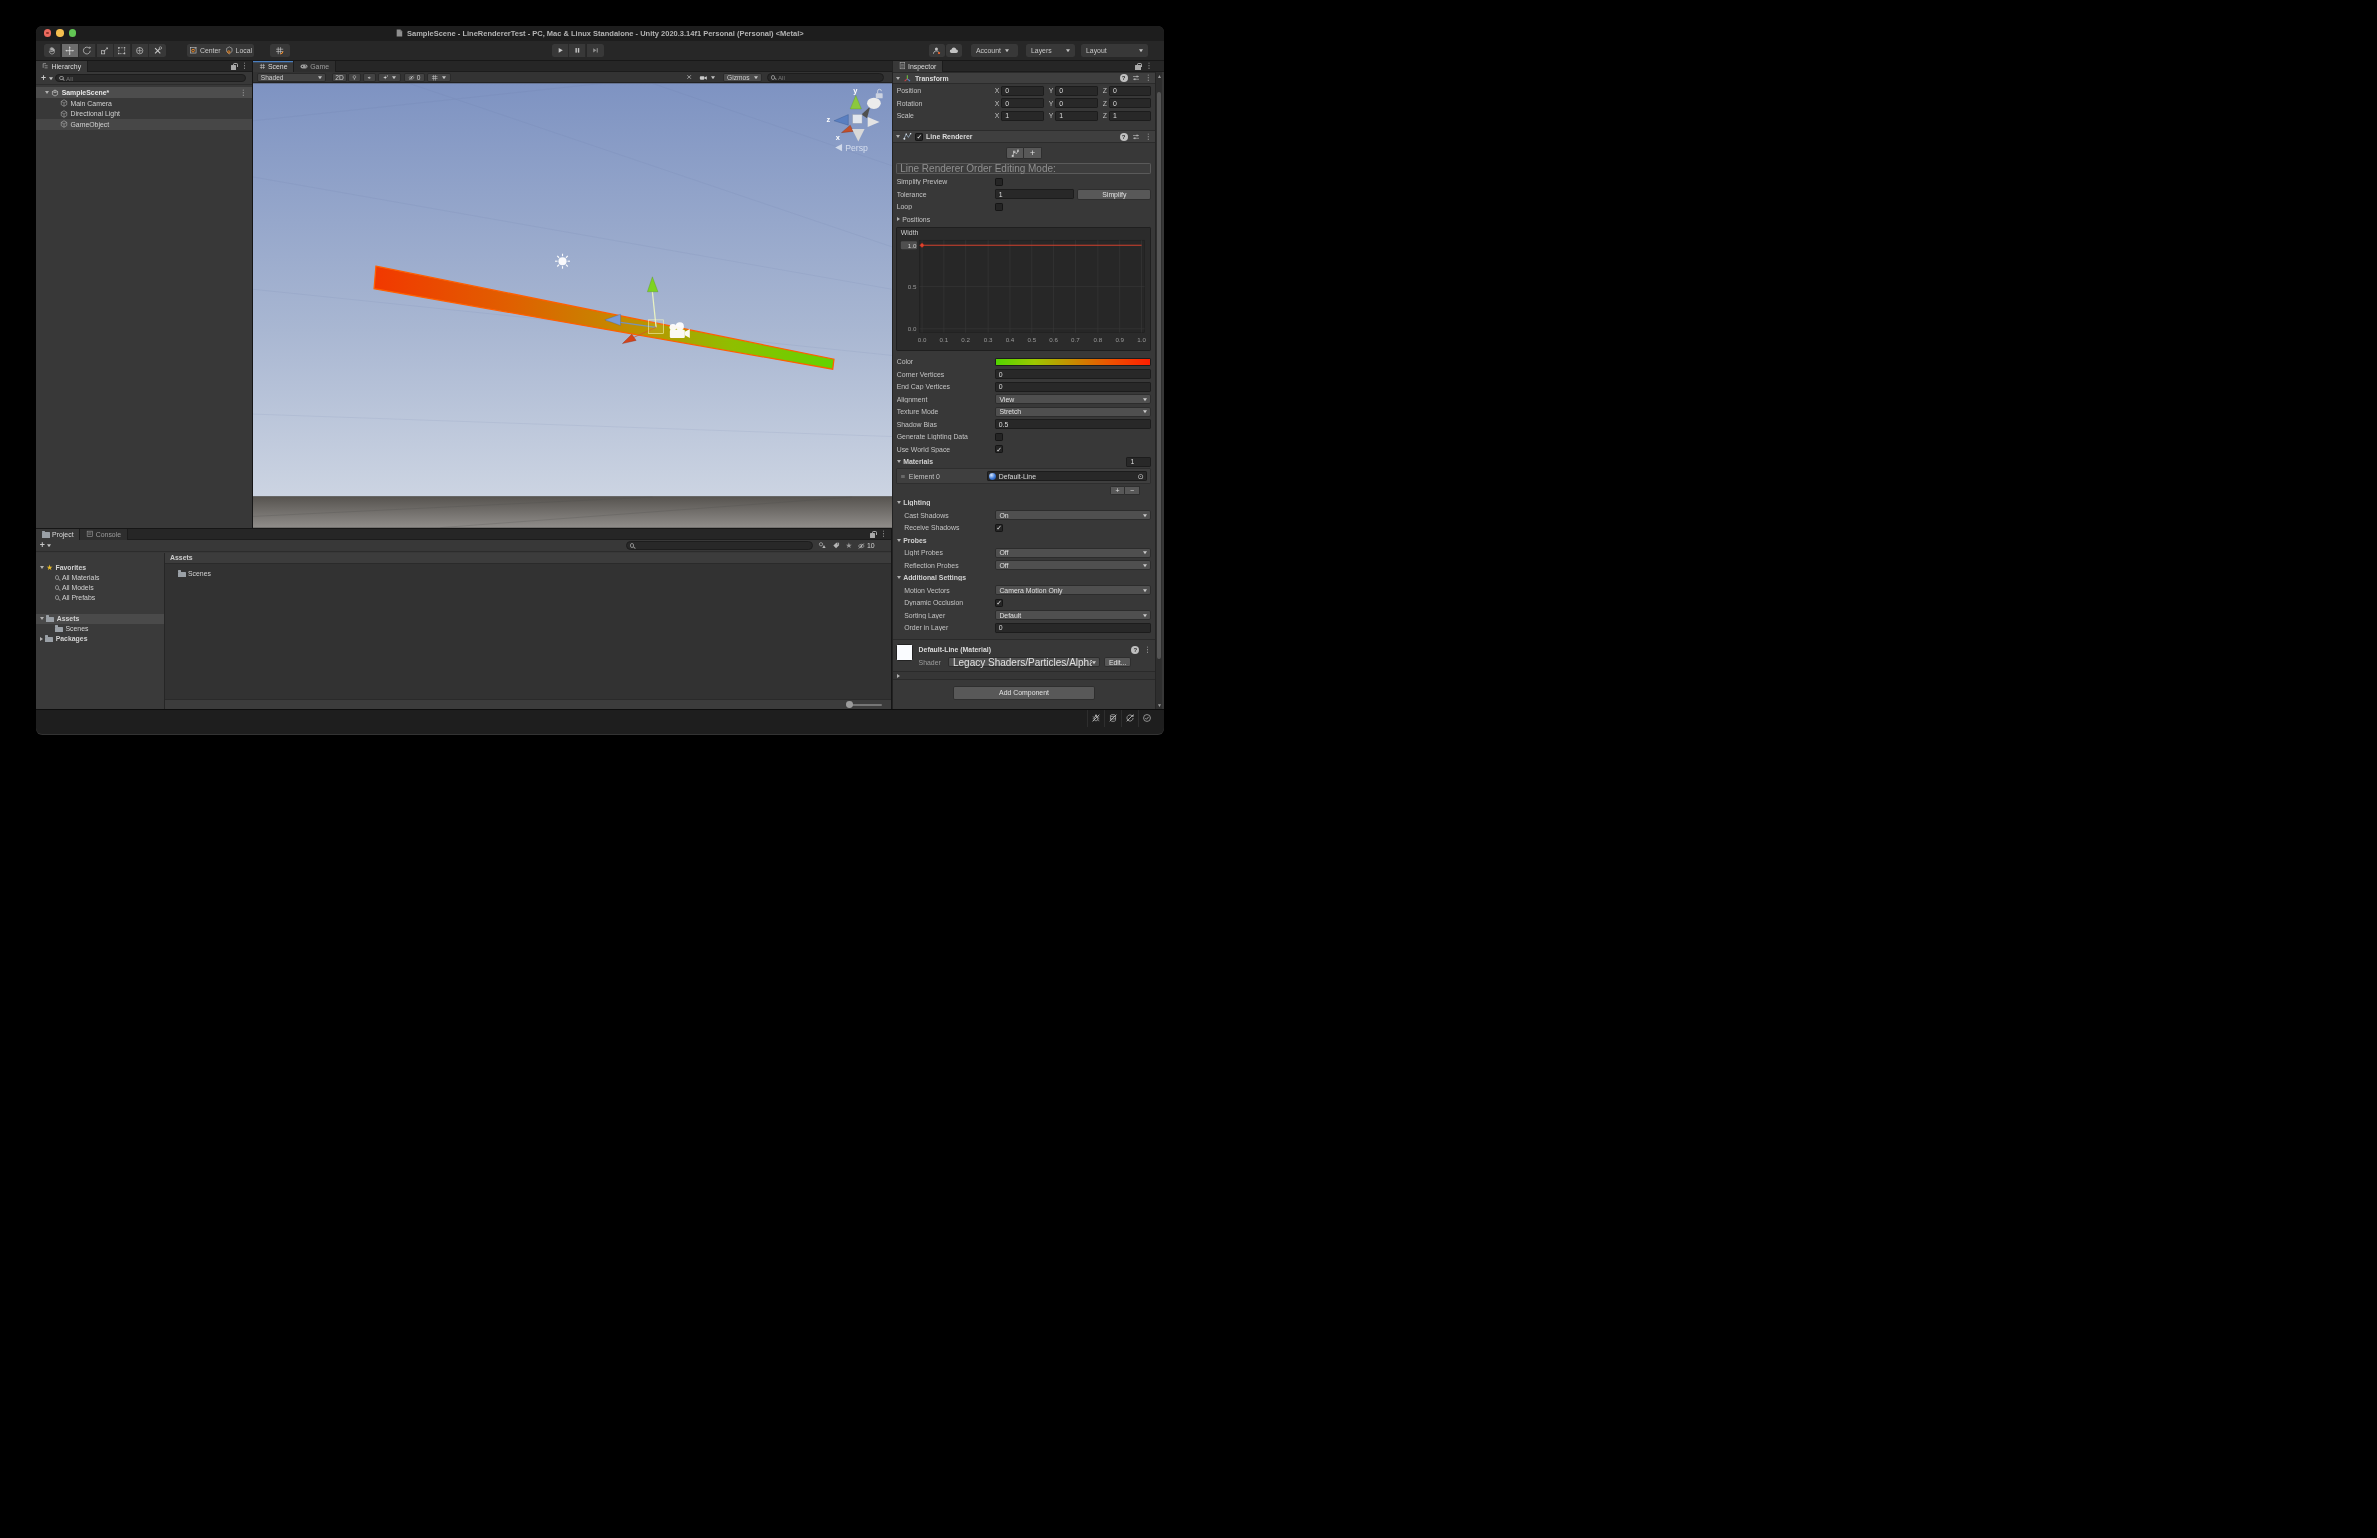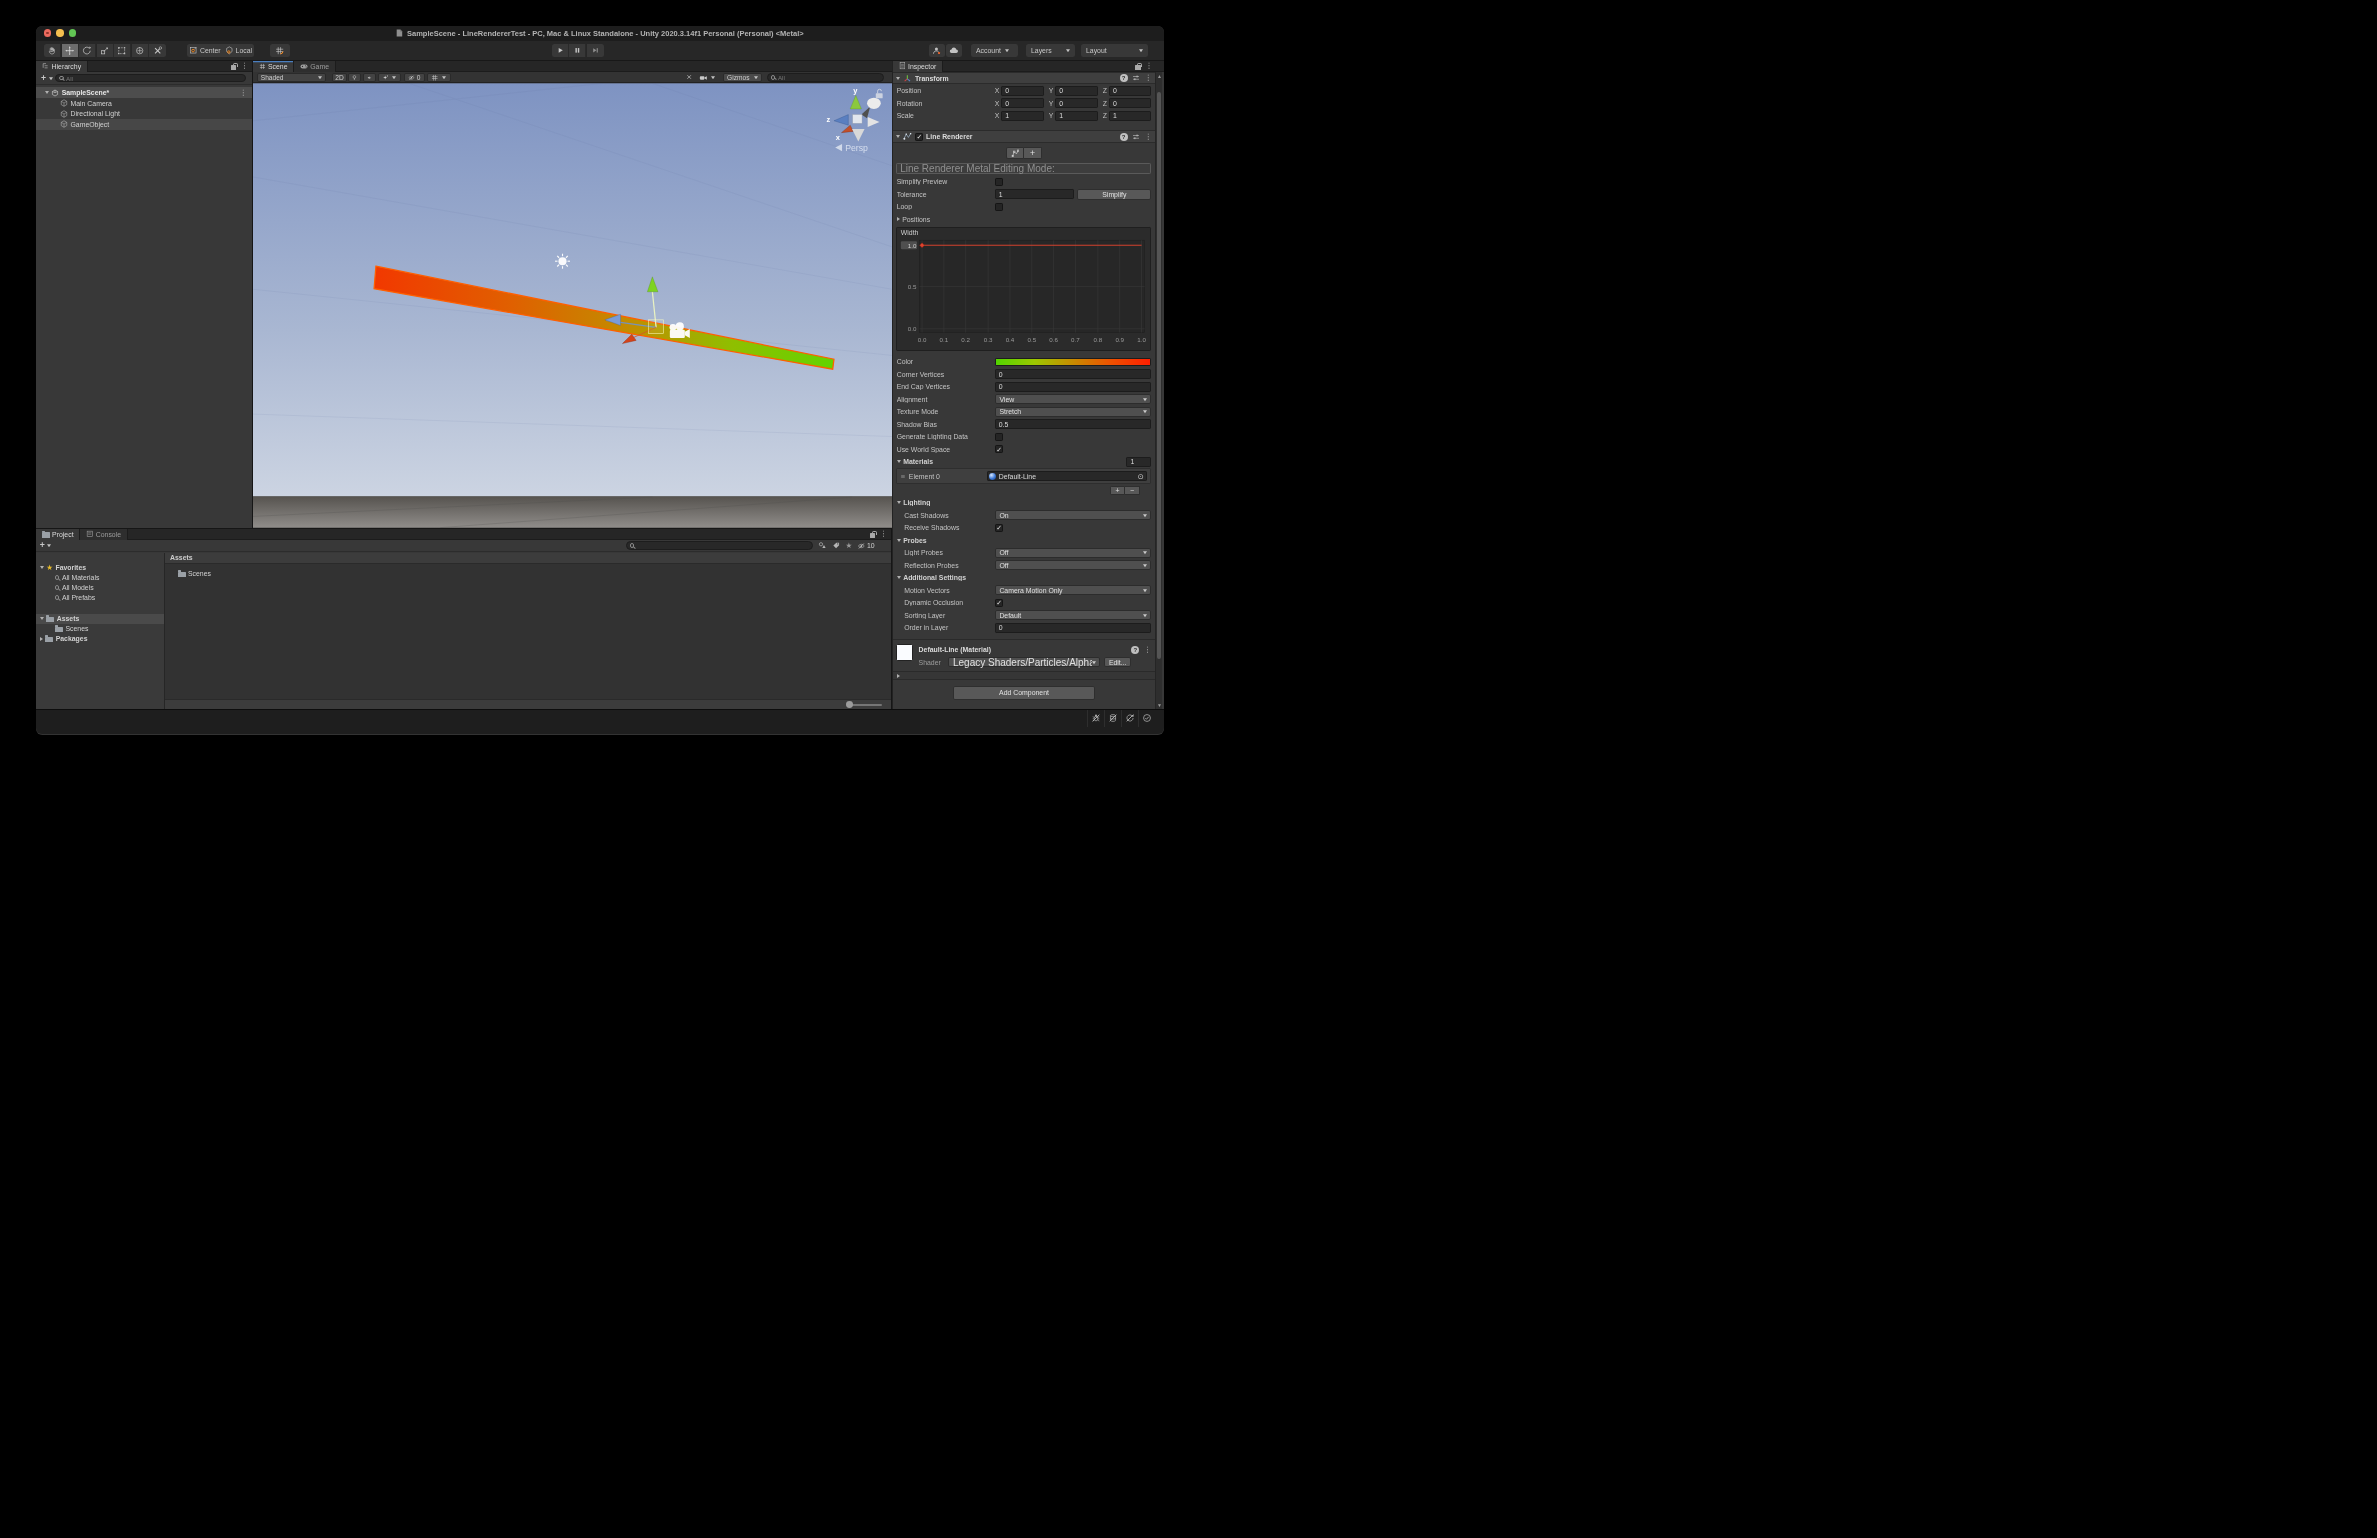--- a/index.html
+++ b/index.html
@@ -728,21 +728,21 @@
                 <polyline points="3,13 6,5 10,9 13,3" stroke="#d8d8d8" stroke-width="1.2" fill="none"></polyline>
                 <rect x="2" y="11.8" width="2.6" height="2.6" fill="none" stroke="#d8d8d8"></rect>
                 <rect x="4.8" y="3.8" width="2.6" height="2.6" fill="none" stroke="#d8d8d8"></rect>
                 <rect x="11.8" y="1.8" width="2.6" height="2.6" fill="none" stroke="#d8d8d8"></rect>
               </svg>
           </div>
           <div class="btn" style="width:18px;height:12.5px;border-radius:0 1.9px 1.9px 0;border-left:none;font-size:8.7px">+</div>
         </div>
         <div style="height:12.5px;padding:0 3.7px 0 3.1px">
           <div class="tf" style="background:#3d3d3d;border:0.6px solid #5a5a5a;color:#8f8f8f;height:11.2px">
-            <span>Line Renderer Metal Editing Mode:</span>
+            <span>Line Renderer Order Editing Mode:</span>
           </div>
         </div>
         <div class="irow">
           <span class="lbl">Simplify Preview</span>
           <div class="val">
               <span class="cb"></span>
             </div>
         </div>
         <div class="irow">
           <span class="lbl">Tolerance</span>

